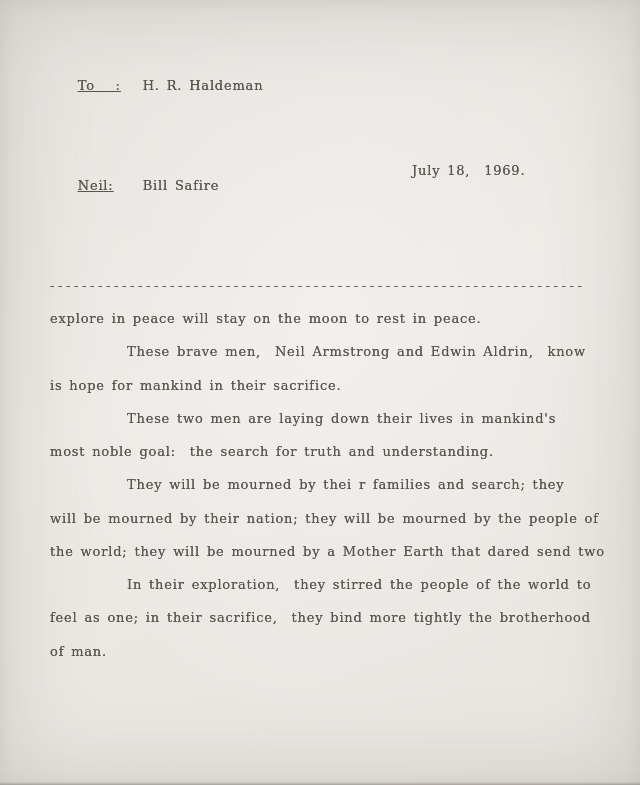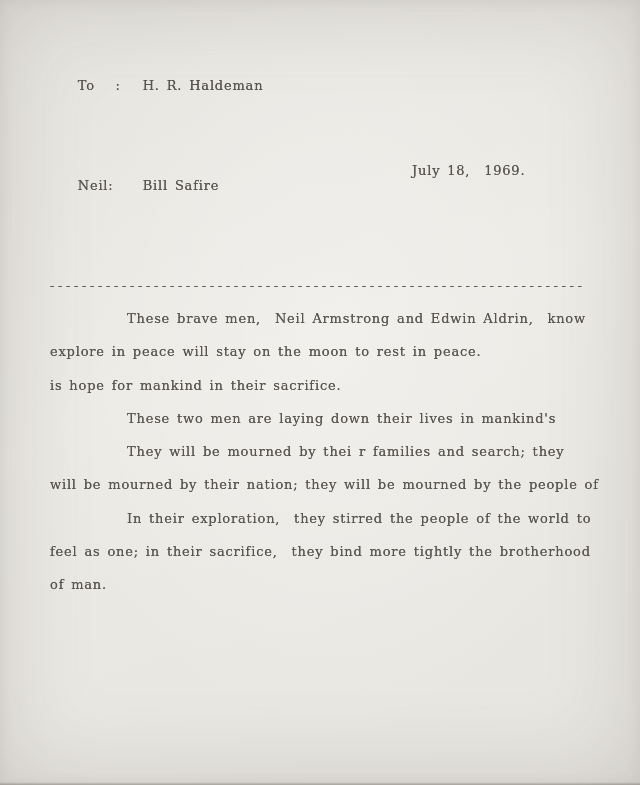--- a/index.html
+++ b/index.html
@@ -47,20 +47,21 @@
     word-spacing: 2px;
     color: #595650;
     text-shadow: 0 0 0.5px rgba(89, 86, 80, 0.85);
   }
   .line { white-space: pre; }
   .hrow { position: relative; }
   .hrow .label {
     display: inline-block;
     width: 65px;
     white-space: pre;
+    text-decoration: underline;
   }
   .date {
     position: absolute;
     left: 362px;
     top: 18px;
     white-space: pre;
   }
   .divider {
     letter-spacing: 3.6px;
     color: #605d56;
@@ -81,26 +82,28 @@
 
   <div class="line hrow">
     <span class="label">Neil:</span><span class="value">Bill Safire</span>
     <span class="date">July 18,  1969.</span>
   </div>
 
   <div class="line divider">-------------------------------------------------------------------</div>
 
 
   <div>
+      <div class="line">explore in peace will stay on the moon to rest in peace.</div>
       <div class="line indent">These brave men,  Neil Armstrong and Edwin Aldrin,  know</div>
-      <div class="line">explore in peace will stay on the moon to rest in peace.</div>
       <div class="line">is hope for mankind in their sacrifice.</div>
       <div class="line indent">These two men are laying down their lives in mankind's</div>
+      <div class="line">most noble goal:  the search for truth and understanding.</div>
       <div class="line indent">They will be mourned by thei r families and search; they</div>
       <div class="line">will be mourned by their nation; they will be mourned by the people of</div>
+      <div class="line">the world; they will be mourned by a Mother Earth that dared send two</div>
       <div class="line indent">In their exploration,  they stirred the people of the world to</div>
       <div class="line">feel as one; in their sacrifice,  they bind more tightly the brotherhood</div>
       <div class="line">of man.</div>
     </div>
 
 </div>
 
 <div class="vignette"></div>
 <div class="edge-bottom"></div>
 

